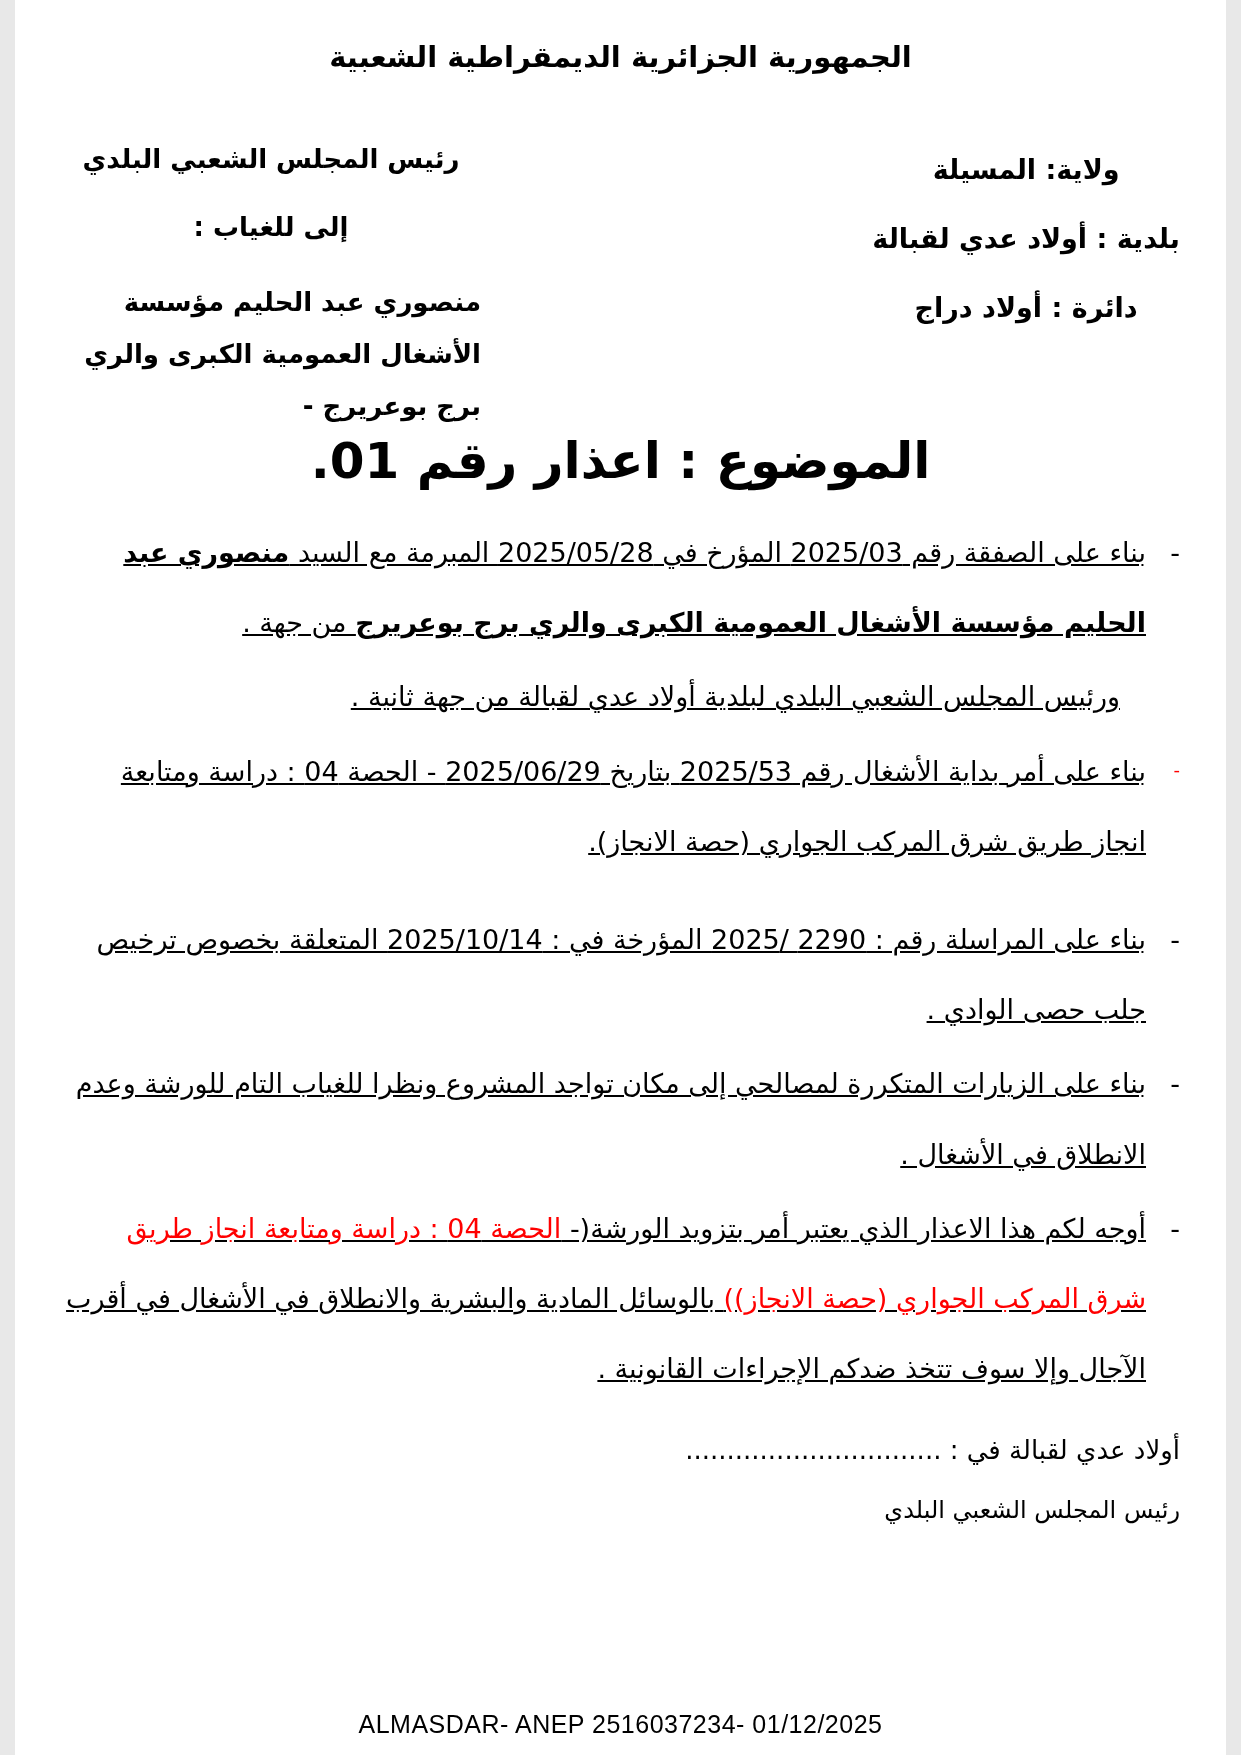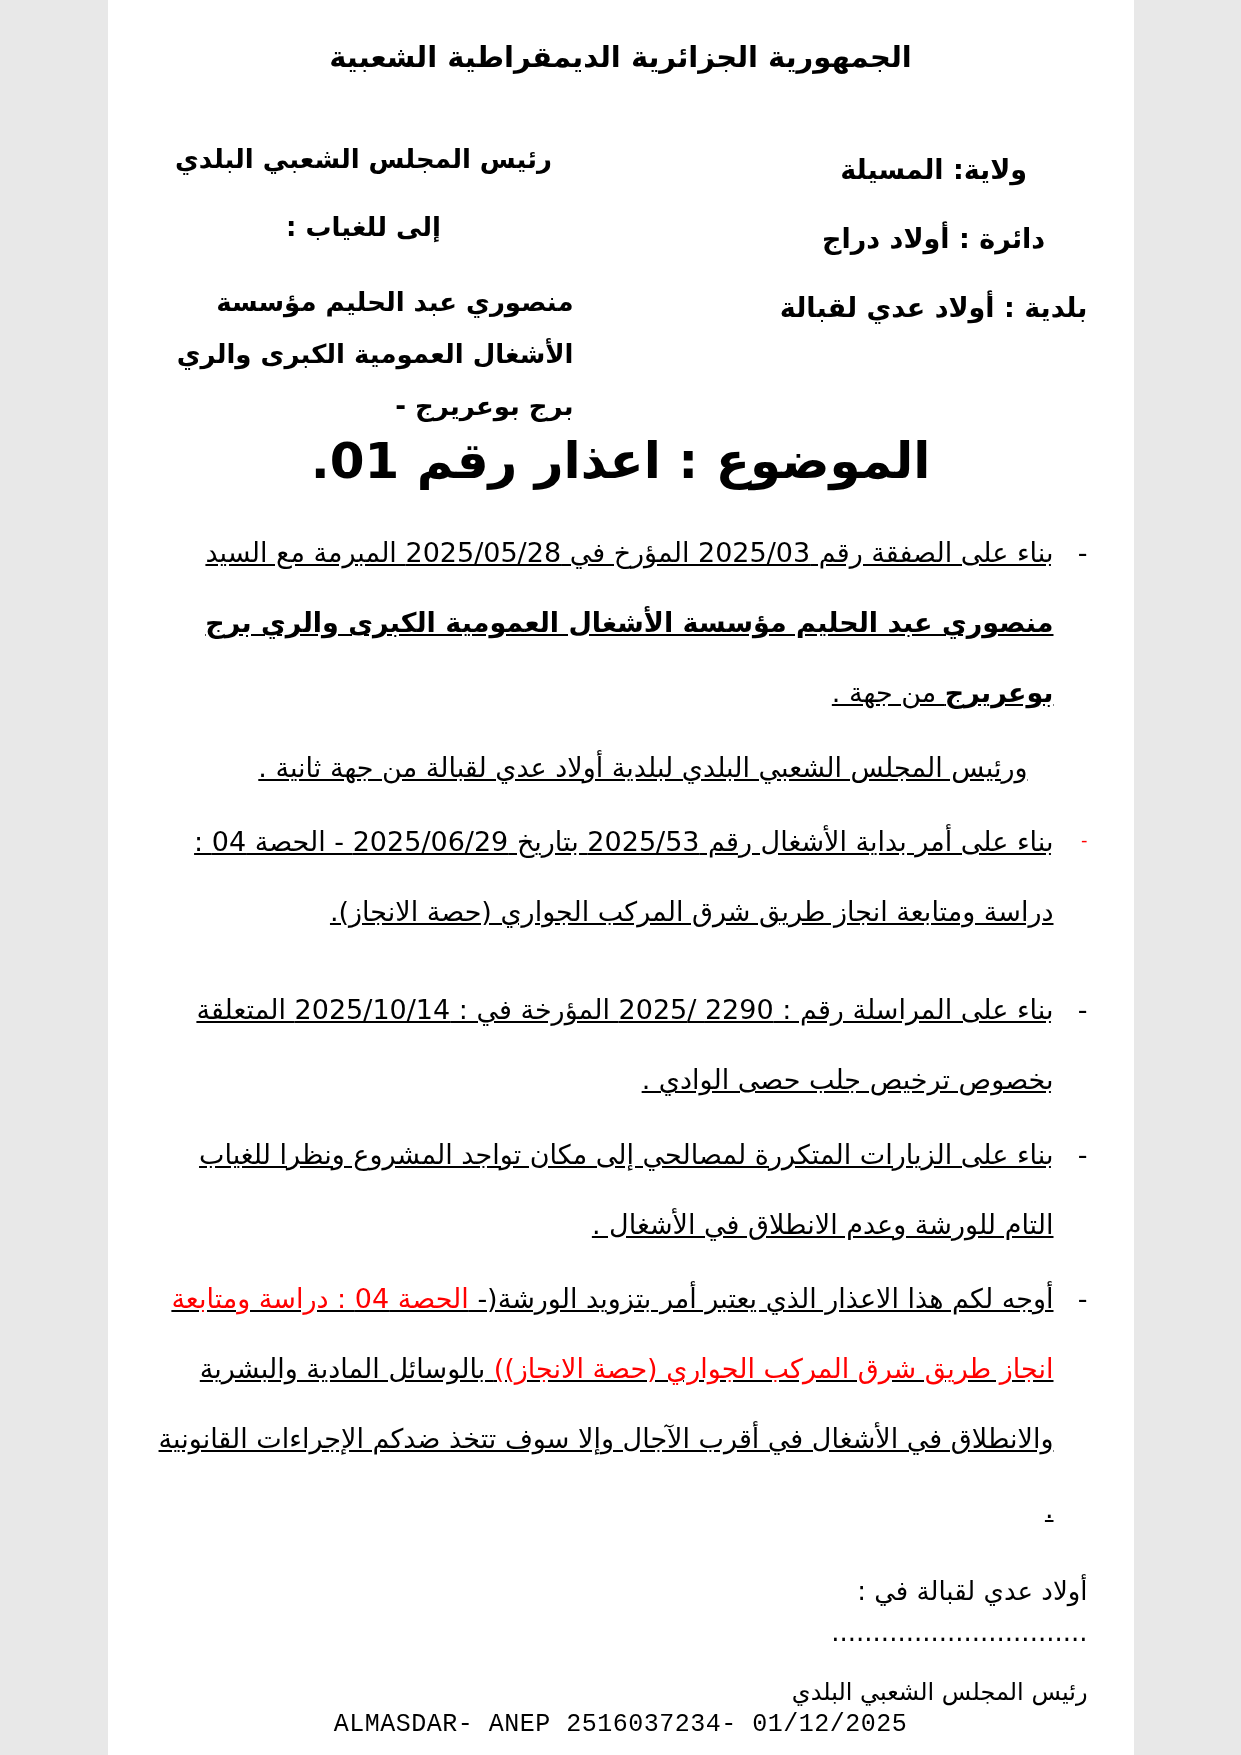--- a/index.html
+++ b/index.html
@@ -1,18 +1,18 @@
 <!DOCTYPE html>
 <html lang="ar"><head>
 <meta charset="utf-8">
 <style>
   * { margin: 0; padding: 0; box-sizing: border-box; }
   html, body { background: #e8e8e8; }
   .page {
-    width: 1026px;
+    width: 1211px;
     height: 1755px;
     margin: 0 auto;
     background: #ffffff;
     color: #000000;
     direction: rtl;
     font-family: "DejaVu Sans", sans-serif;
     position: relative;
     padding: 28px 46px 0 46px;
     overflow: hidden;
   }
@@ -86,36 +86,36 @@
     margin-top: 24px;
   }
   .doc-footer {
     position: absolute;
     left: 0;
     bottom: 16px;
     width: 100%;
     text-align: center;
     direction: ltr;
     font-size: 25px;
-    font-family: Liberation Mono, monospace;
+    font-family: Liberation Sans, sans-serif;
     letter-spacing: 0.5px;
   }
 </style>
 </head>
 <body>
 
 <div class="page">
 
   <div class="national-header">الجمهورية الجزائرية الديمقراطية الشعبية</div>
 
   <div class="letterhead">
     <div class="issuer">
       <div>ولاية: المسيلة</div>
+      <div>بلدية : أولاد عدي لقبالة</div>
       <div>دائرة : أولاد دراج</div>
-      <div>بلدية : أولاد عدي لقبالة</div>
     </div>
     <div class="addressee">
       <div class="sender">رئيس  المجلس الشعبي البلدي</div>
       <div class="to">إلى للغياب :</div>
       <div class="recipient">منصوري عبد الحليم مؤسسة الأشغال العمومية الكبرى والري برج بوعريرج  -</div>
     </div>
   </div>
 
   <div class="subject">الموضوع : اعذار رقم 01.</div>
 

